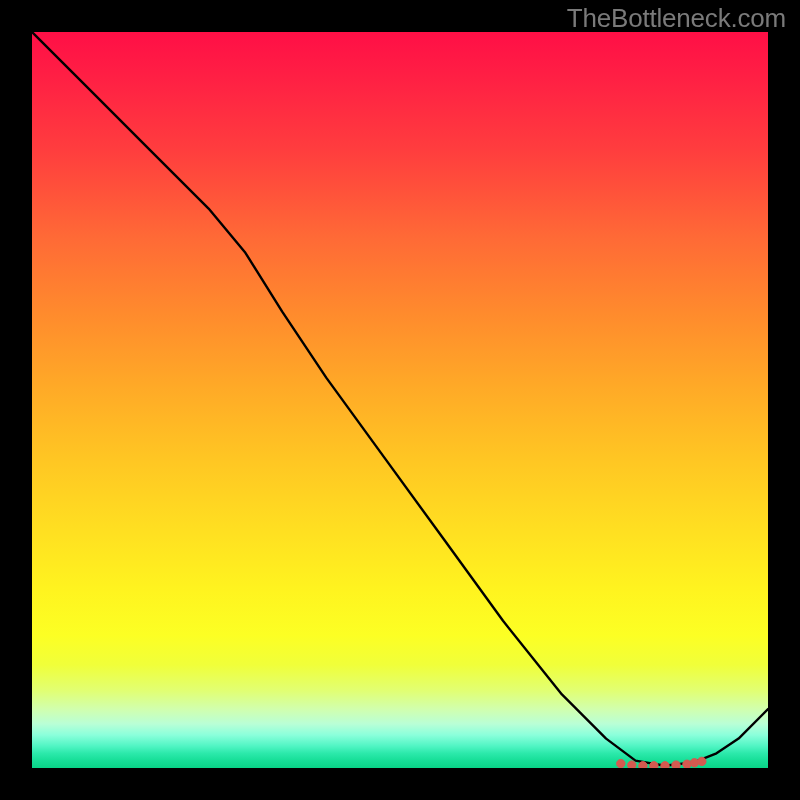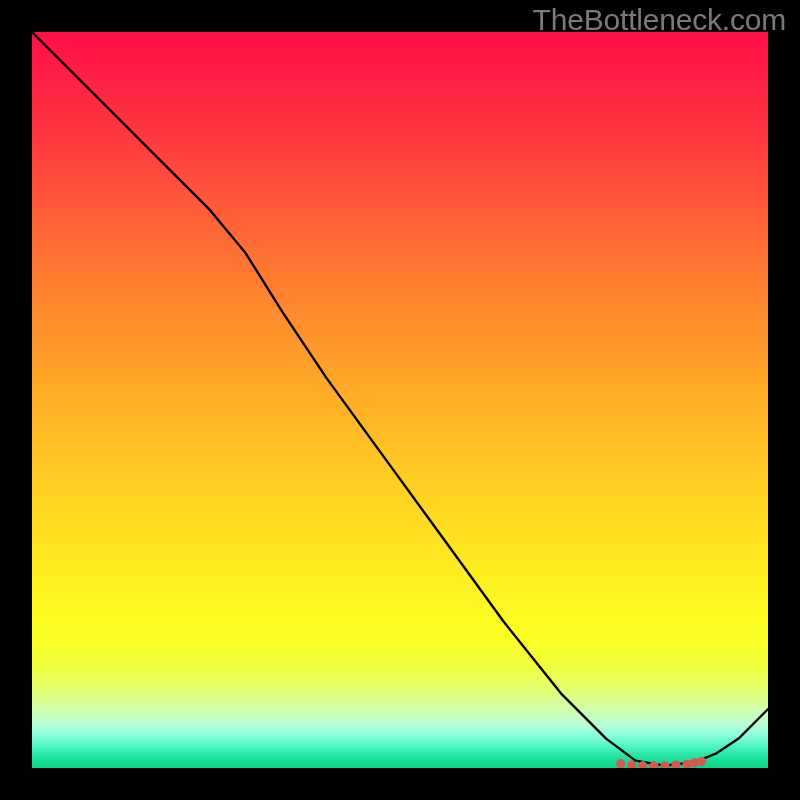--- a/index.html
+++ b/index.html
@@ -15,21 +15,21 @@
     position: relative;
     width: 800px;
     height: 800px;
     background: #000;
   }
   .watermark {
     position: absolute;
     top: 3px;
     right: 14px;
     color: #7a7a7a;
-    font-size: 30px;
+    font-size: 26px;
     letter-spacing: -0.2px;
     font-weight: 400;
     z-index: 10;
     user-select: none;
   }
   .plot-area {
     position: absolute;
     left: 32px;
     top: 32px;
     width: 736px;

